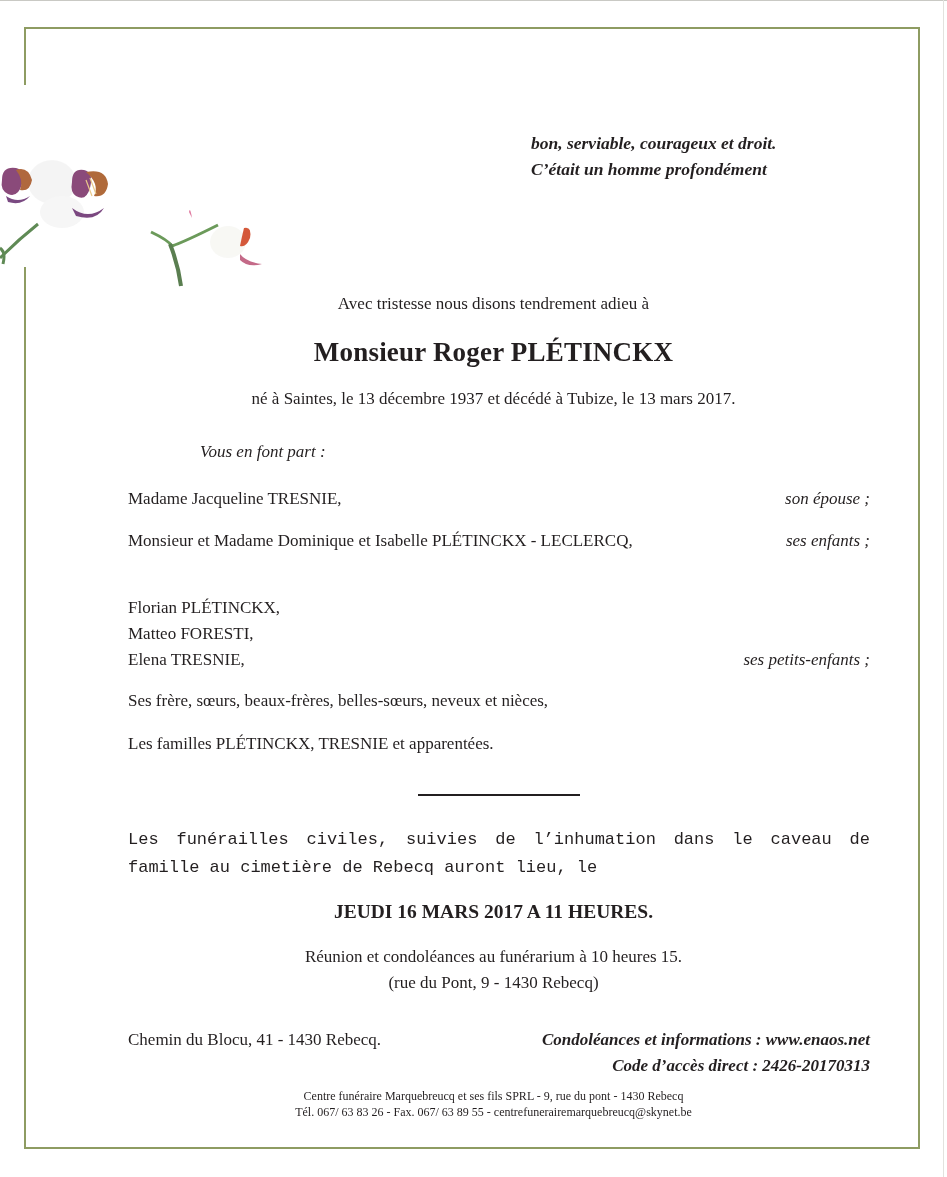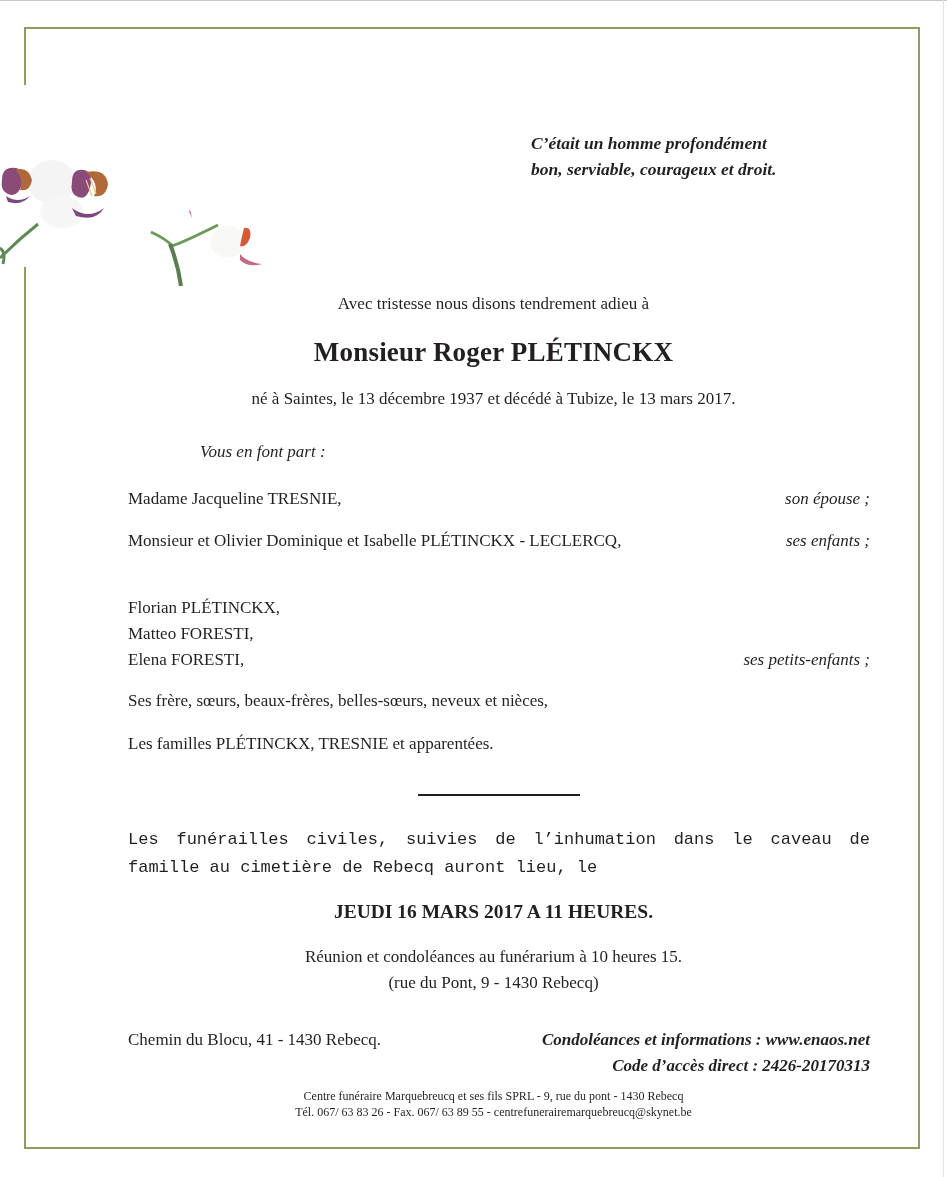--- a/index.html
+++ b/index.html
@@ -74,43 +74,43 @@
     <path d="M86 40 L92 56 M90 38 L96 54" stroke="#e9c98a" stroke-width="1.2"></path>
   </g>
   <g>
     <path d="M189 72 Q190 66 192 78 Z" fill="#e07aa0"></path>
     <path d="M244 88 Q252 86 250 98 Q246 108 240 106 Q242 96 244 88Z" fill="#d4583a"></path>
     <path d="M240 114 Q246 122 262 124 Q248 128 240 120Z" fill="#c46a88"></path>
   </g>
 </svg>
 
 <div class="t quote">
+  <div>bon, serviable, courageux et droit.</div>
   <div>C’était un homme profondément</div>
-  <div>bon, serviable, courageux et droit.</div>
 </div>
 
 <p class="t center intro">Avec tristesse nous disons tendrement adieu à</p>
 <h1 class="t center name">Monsieur Roger PLÉTINCKX</h1>
 <p class="t center born">né à Saintes, le 13 décembre 1937 et décédé à Tubize, le 13 mars 2017.</p>
 <p class="t part">Vous en font part :</p>
 
 <div class="row" style="top:486px;">
   <span class="lines">Madame Jacqueline TRESNIE,</span>
   <span class="rel">son épouse ;</span>
 </div>
 
 <div class="row" style="top:528px;">
-  <span class="lines">Monsieur et Olivier Dominique et Isabelle PLÉTINCKX - LECLERCQ,</span>
+  <span class="lines">Monsieur et Madame Dominique et Isabelle PLÉTINCKX - LECLERCQ,</span>
   <span class="rel">ses enfants ;</span>
 </div>
 
 <div class="row" style="top:595px;">
   <span class="lines">Florian PLÉTINCKX,</span>
   <span class="lines">Matteo FORESTI,</span>
-  <span class="lines">Elena FORESTI,</span>
+  <span class="lines">Elena TRESNIE,</span>
   <span class="rel">ses petits-enfants ;</span>
 </div>
 
 <div class="row" style="top:688px;">
   <span class="lines">Ses frère, sœurs, beaux-frères, belles-sœurs, neveux et nièces,</span>
 </div>
 
 <div class="row" style="top:731px;">
   <span class="lines">Les familles PLÉTINCKX, TRESNIE et apparentées.</span>
 </div>

